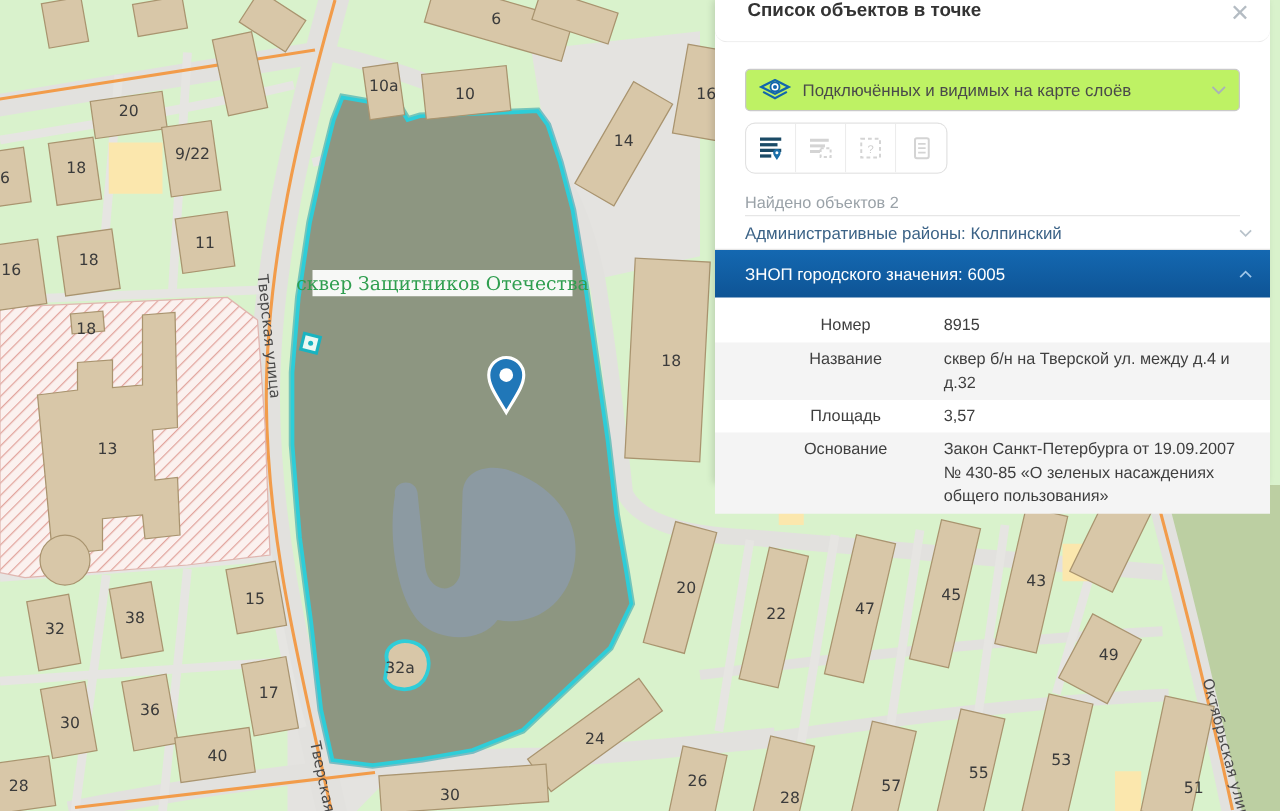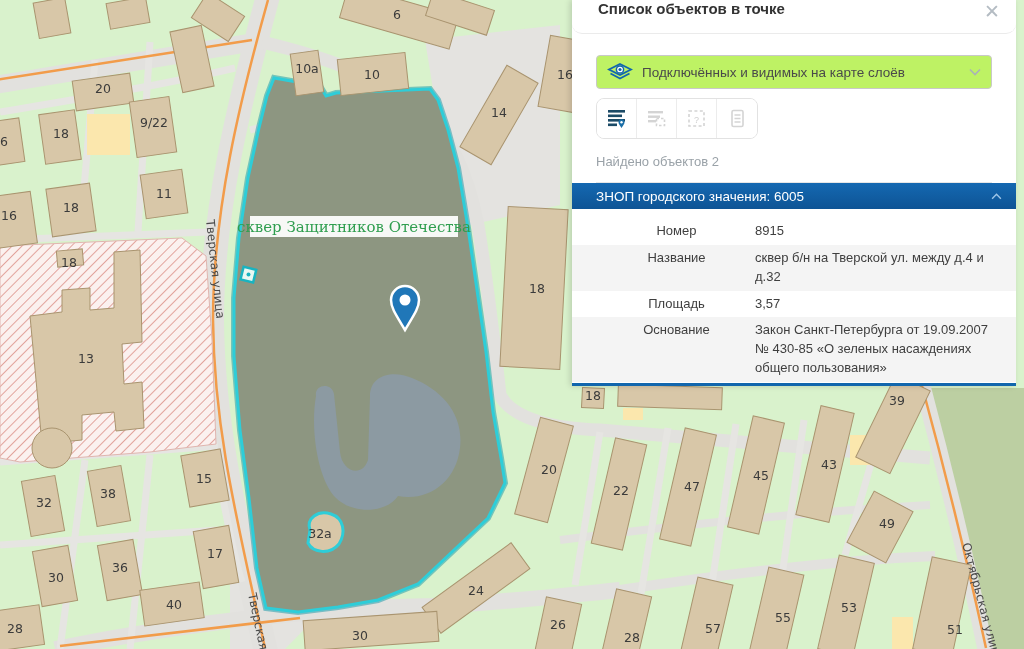--- a/index.html
+++ b/index.html
@@ -23,26 +23,26 @@
   .content{padding:0 24px;}
   .layer-select{margin-top:21px;height:34px;border:1px solid #c9c9c9;border-radius:4px;
                 display:flex;align-items:center;padding:0 10px;gap:9px;background:#bef264;}
   .layer-select .lbl{font-size:13.5px;color:#4a4a4a;flex:1;}
   .chev{flex:none;}
   .toolbar{margin-top:9px;display:inline-flex;border:1px solid #e2e2e2;border-radius:8px;
            overflow:hidden;background:#fff;}
   .tool-btn{width:40px;height:39px;display:flex;align-items:center;justify-content:center;
             background:#fff;border:none;border-right:1px solid #ececec;cursor:pointer;padding:0;}
   .tool-btn:last-child{border-right:none;}
-  .found{margin:15px 24px 0;font-size:13px;color:#9aa2a8;padding-bottom:13px;
+  .found{margin:15px 24px 0;font-size:13px;color:#9aa2a8;padding-bottom:3px;
          border-bottom:1px solid #e6e6e6;}
   .acc-row{height:27px;display:flex;align-items:center;justify-content:space-between;
            padding:0 14px 0 24px;font-size:13.5px;color:#3c6387;cursor:pointer;
            border-bottom:1px solid #e6e6e6;}
-  .acc-row.open{height:26px;background:linear-gradient(#1468b1,#0e5495);color:#fff;
+  .acc-row.open{height:38px;background:linear-gradient(#1468b1,#0e5495);color:#fff;
                 border-bottom:none;}
   .details{margin-top:9px;font-size:13px;}
   .d-row{display:flex;padding:4px 24px 4px 26px;line-height:1.45;}
   .d-row:nth-child(even){background:#f4f4f4;}
   .d-label{flex:none;width:157px;color:#3f3f3f;text-align:center;}
   .d-value{flex:1;color:#3f3f3f;}
 </style>
 </head>
 <body>
 
@@ -289,20 +289,26 @@
               <line x1="7.5" y1="10.5" x2="13.5" y2="10.5"></line>
               <line x1="7.5" y1="14" x2="13.5" y2="14"></line>
             </g>
           </svg>
         </button>
       </div>
     </div>
 
     <div class="found">Найдено объектов 2</div>
 
+    <div class="acc-row">
+      <span>Административные районы: Колпинский</span>
+      <svg width="11" height="7" viewBox="0 0 12 8">
+        <path d="M1,1.5 L6,6.5 L11,1.5" fill="none" stroke="#b8c2ca" stroke-width="1.6"></path>
+      </svg>
+    </div>
 
     <div class="acc-row open">
       <span>ЗНОП городского значения: 6005</span>
       <svg width="11" height="7" viewBox="0 0 12 8">
         <path d="M1,6.5 L6,1.5 L11,6.5" fill="none" stroke="#9fc6e8" stroke-width="1.6"></path>
       </svg>
     </div>
 
     <div class="details">
       <div class="d-row">

